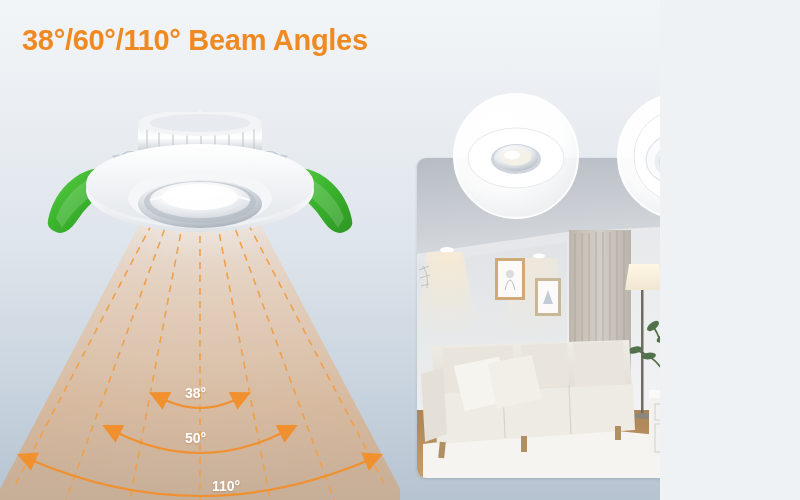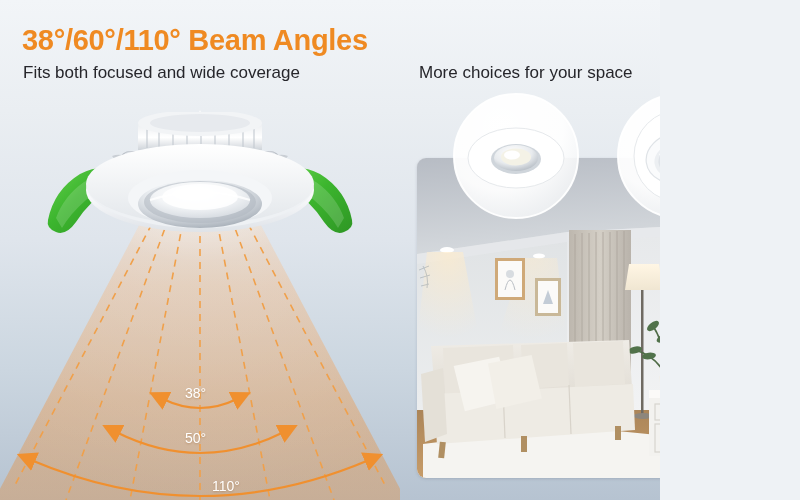--- a/index.html
+++ b/index.html
@@ -22,21 +22,21 @@
   }
   #left-title{left:22px;top:24px;font-size:29px;}
   #left-sub{left:23px;top:63px;font-size:17px;}
   #right-title{left:418px;top:21px;font-size:29px;}
   #right-sub{left:419px;top:63px;font-size:17px;}
 
   
   .left-panel{position:absolute;left:0;top:92px;width:400px;height:408px;}
   .beam-svg{position:absolute;left:0;top:0;width:400px;height:408px;}
   .angle-label{
-    position:absolute;color:#ffffff;font-size:14px;font-weight:normal;
+    position:absolute;color:#ffffff;font-size:14px;font-weight:bold;
     text-shadow:0 1px 2px rgba(150,90,30,.35);white-space:nowrap;
   }
   #lbl-38{left:185px;top:293px;}
   #lbl-60{left:185px;top:338px;}
   #lbl-110{left:178px;top:386px;margin-left:34px;}
 
   
   .fixture{position:absolute;left:40px;top:20px;width:320px;height:160px;}
 
   
@@ -48,23 +48,21 @@
   }
   .photo svg{display:block;}
   .callout{position:absolute;}
 </style>
 </head>
 <body>
 
 <div class="stage">
 
   <div class="h-title" id="left-title">38°/60°/110° Beam Angles</div>
-  <div class="h-sub" id="left-sub">Fits both focused and wide coverage</div>
-
-  <div class="h-sub" id="right-sub">More choices for your space</div>
+
 
   <div class="left-panel">
 
     <svg class="beam-svg" viewBox="0 0 400 408">
       <defs>
         <linearGradient id="coneGrad" x1="0" y1="0" x2="0" y2="1">
           <stop offset="0%" stop-color="#f8a14a" stop-opacity="0"></stop>
           <stop offset="18%" stop-color="#f29a45" stop-opacity="0.12"></stop>
           <stop offset="45%" stop-color="#ef8f38" stop-opacity="0.30"></stop>
           <stop offset="75%" stop-color="#ec8a2f" stop-opacity="0.38"></stop>

